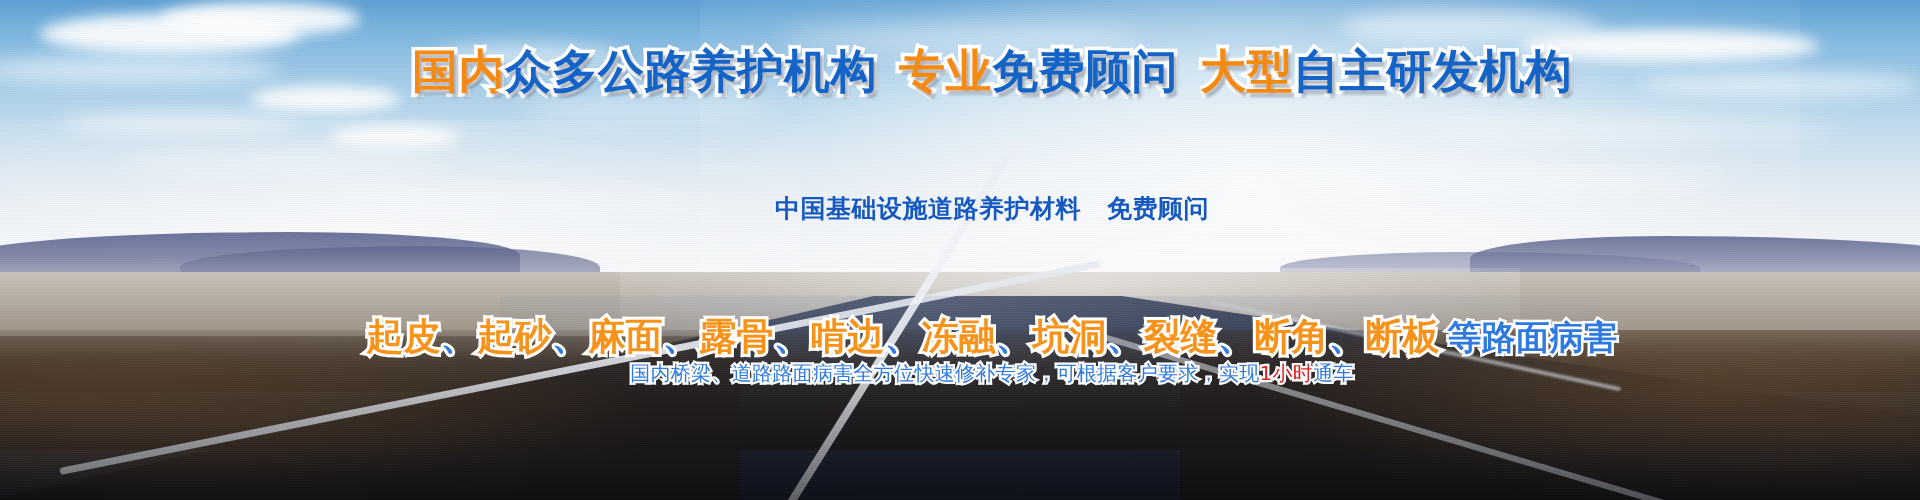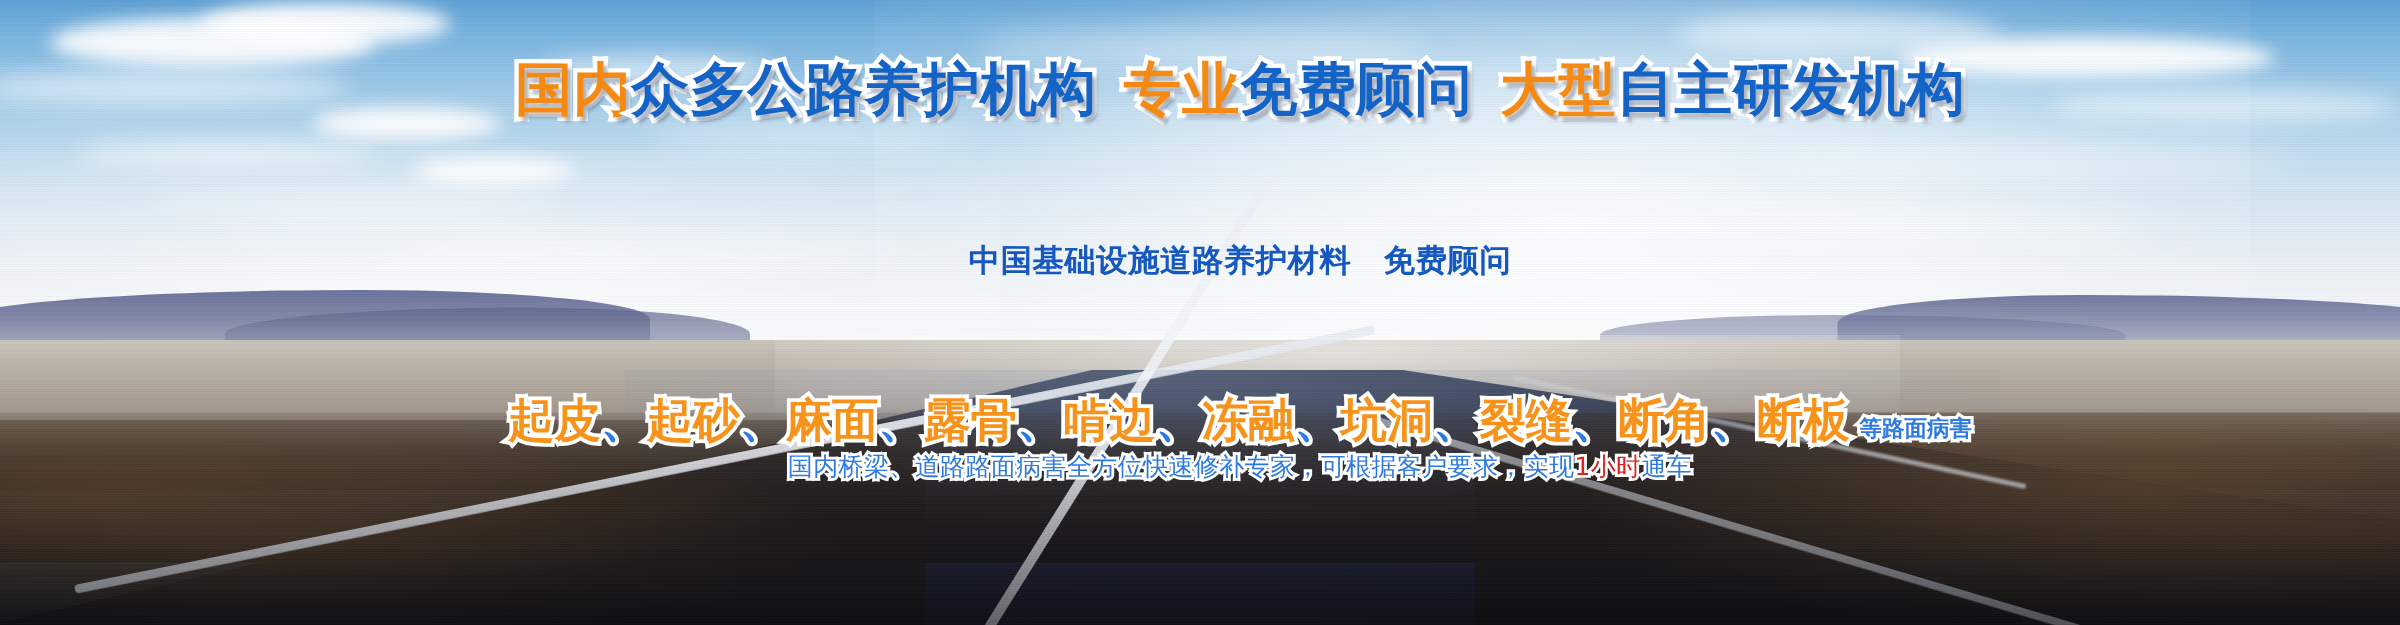--- a/index.html
+++ b/index.html
@@ -320,21 +320,21 @@
     color: #f7931a;
     -webkit-text-stroke: 6px #ffffff;
     paint-order: stroke fill;
   }
   .dis .b {
     color: #2f7ae0;
     -webkit-text-stroke: 6px #ffffff;
     paint-order: stroke fill;
   }
   .dis .tail {
-    font-size: 18px;
+    font-size: 34px;
     color: #2f7ae0;
     -webkit-text-stroke: 5px #ffffff;
     paint-order: stroke fill;
   }
   .dis .sp { display: inline-block; width: 8px; }
 
   .claim {
     font-size: 20px;
     font-weight: 400;
     color: #2f7ae0;

